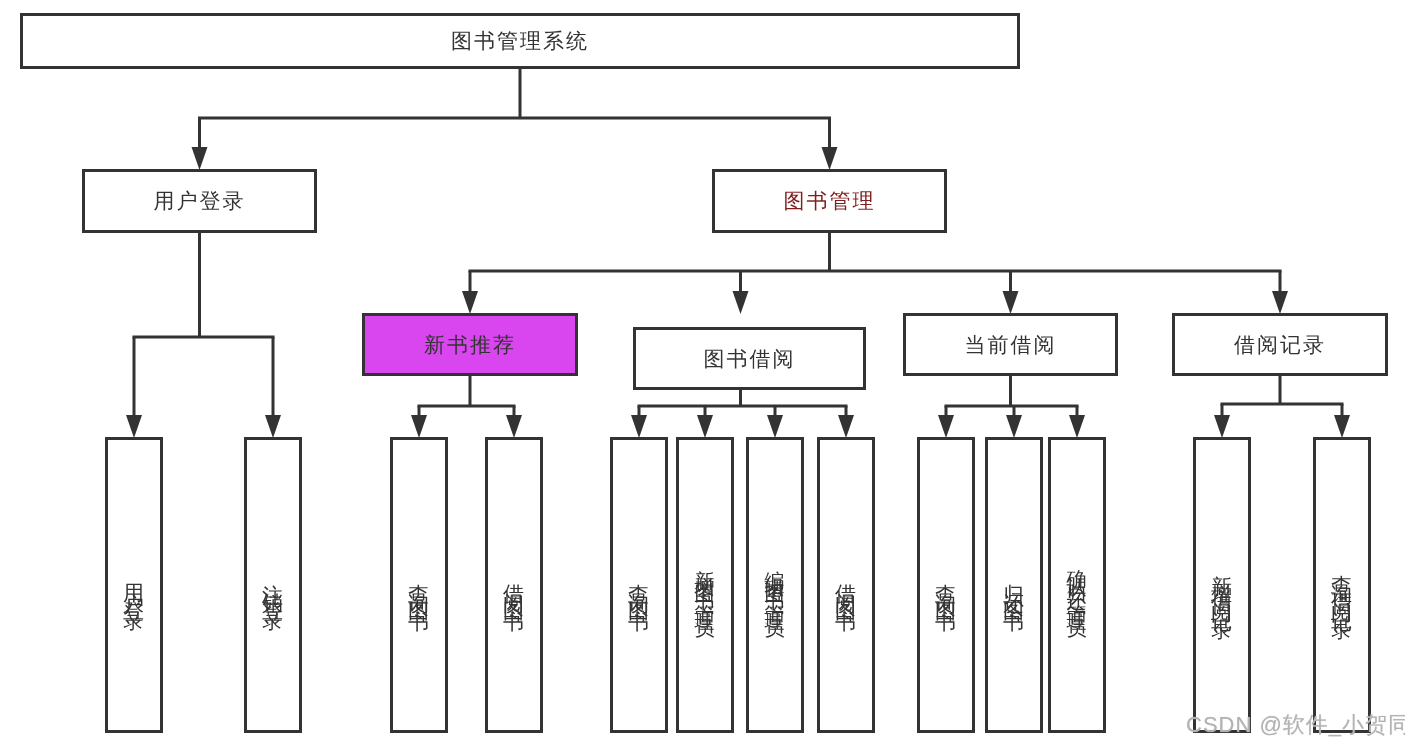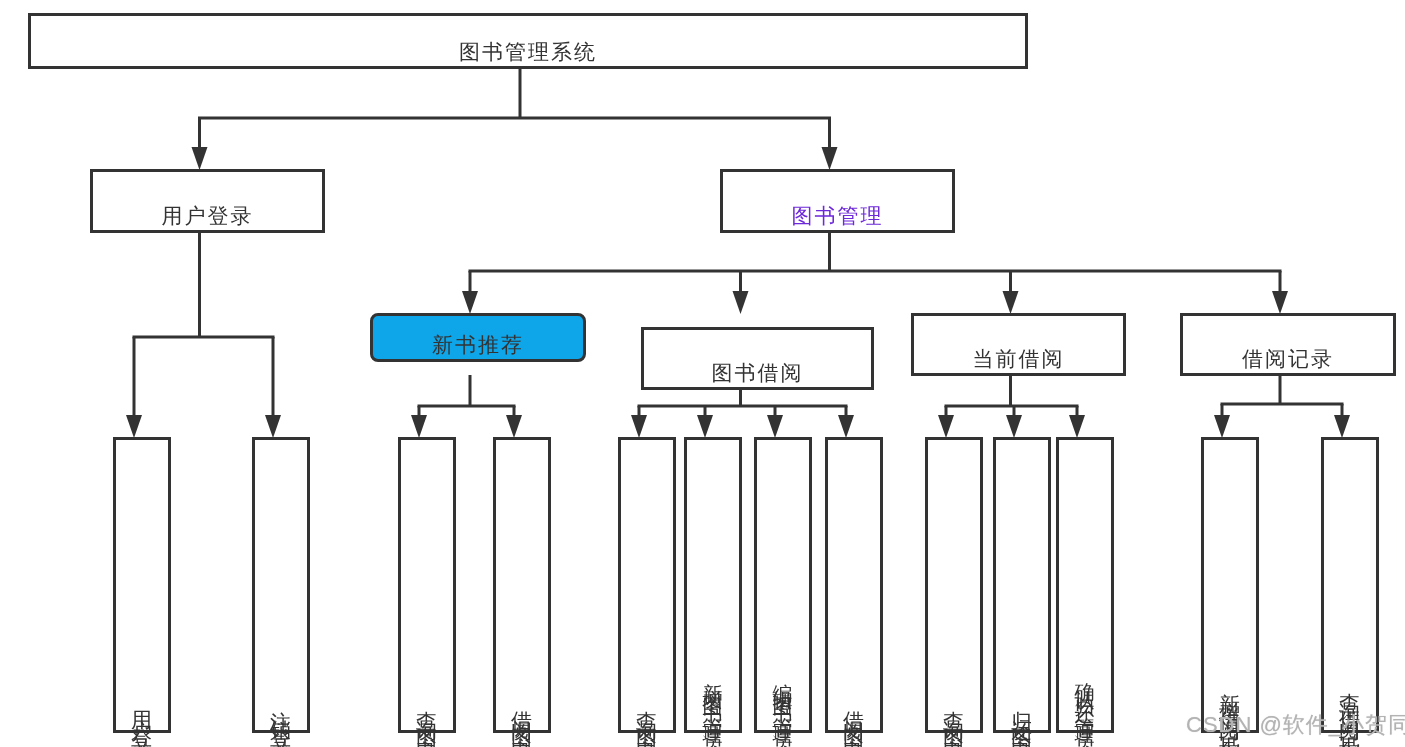--- a/index.html
+++ b/index.html
@@ -10,24 +10,23 @@
     font-family:"Liberation Sans","DejaVu Sans",sans-serif;
     overflow:hidden;
   }
   #connectors{position:absolute;left:0;top:0;z-index:1;}
   .node{
     position:absolute;
     box-sizing:border-box;
     background:#ffffff;
     border:3px solid #6d28d9;
     display:flex;
-    align-items:flex-end;
+    align-items:center;
     justify-content:center;
     z-index:2;
-    margin-left:8px;
   }
   .node .label{
     color:#333333;
     font-size:21px;
     letter-spacing:2px;
     white-space:nowrap;
   }
   .node.vertical .label{
     writing-mode:vertical-lr;
     text-orientation:mixed;
@@ -110,23 +109,23 @@
       <polygon points="1334,415 1350,415 1342,438" fill="#333333"></polygon>
     </svg>
   <div class="watermark">CSDN @软件_小贺同学</div>
 <div class="node" style="left: 20px; top: 13px; width: 1000px; height: 56px; border-color: rgb(51, 51, 51); background: rgb(255, 255, 255);">
       <span class="label" style="color: rgb(51, 51, 51);">图书管理系统</span>
     </div>
     <div class="node" style="left: 82px; top: 169px; width: 235px; height: 64px; border-color: rgb(51, 51, 51); background: rgb(255, 255, 255);">
       <span class="label" style="color: rgb(51, 51, 51);">用户登录</span>
     </div>
     <div class="node" style="left: 712px; top: 169px; width: 235px; height: 64px; border-color: rgb(51, 51, 51); background: rgb(255, 255, 255);">
-      <span class="label" style="color: #6d28d9;">图书管理</span>
+      <span class="label" style="color: #7f1d1d;">图书管理</span>
     </div>
-    <div class="node" style="left: 362px; top: 313px; width: 216px; height: 49px; border-color: rgb(51, 51, 51); background: #0ea5e9; border-radius: 8px;">
+    <div class="node" style="left: 362px; top: 313px; width: 216px; height: 63px; border-color: rgb(51, 51, 51); background: #d946ef;">
       <span class="label" style="color: rgb(51, 51, 51);">新书推荐</span>
     </div>
     <div class="node" style="left: 633px; top: 327px; width: 233px; height: 63px; border-color: rgb(51, 51, 51); background: rgb(255, 255, 255);">
       <span class="label" style="color: rgb(51, 51, 51);">图书借阅</span>
     </div>
     <div class="node" style="left: 1172px; top: 313px; width: 216px; height: 63px; border-color: rgb(51, 51, 51); background: rgb(255, 255, 255);">
       <span class="label" style="color: rgb(51, 51, 51);">借阅记录</span>
     </div>
     <div class="node" style="left: 903px; top: 313px; width: 215px; height: 63px; border-color: rgb(51, 51, 51); background: rgb(255, 255, 255);">
       <span class="label" style="color: rgb(51, 51, 51);">当前借阅</span>

